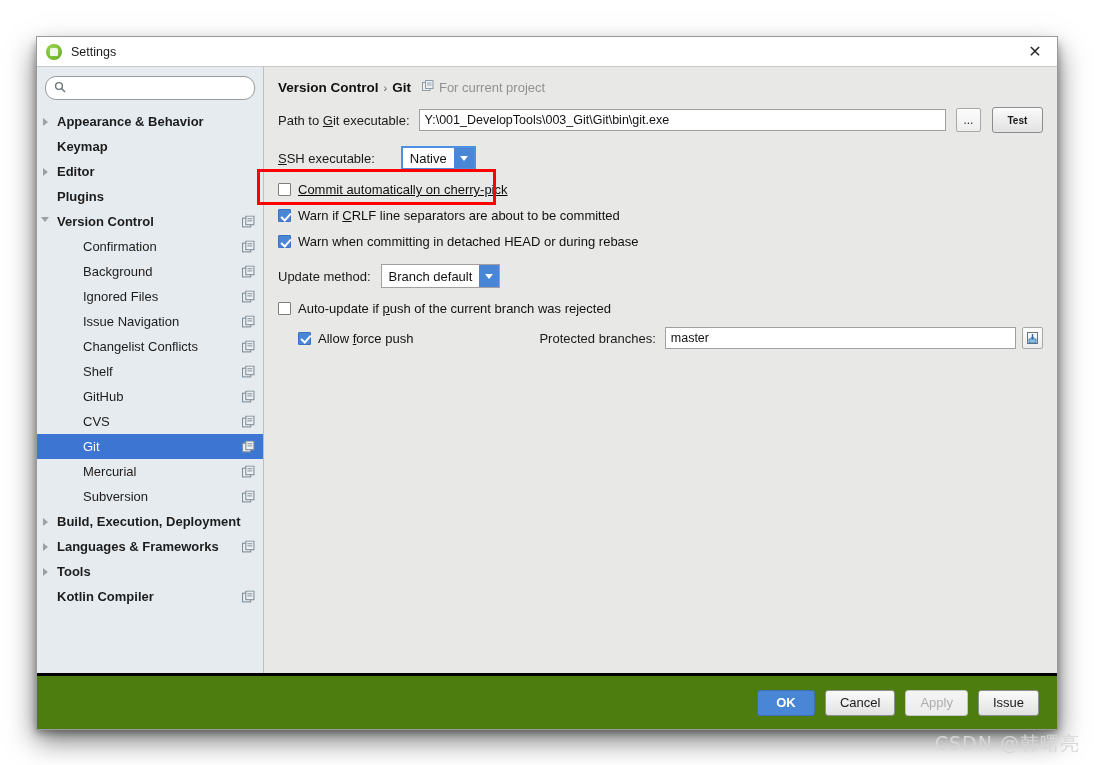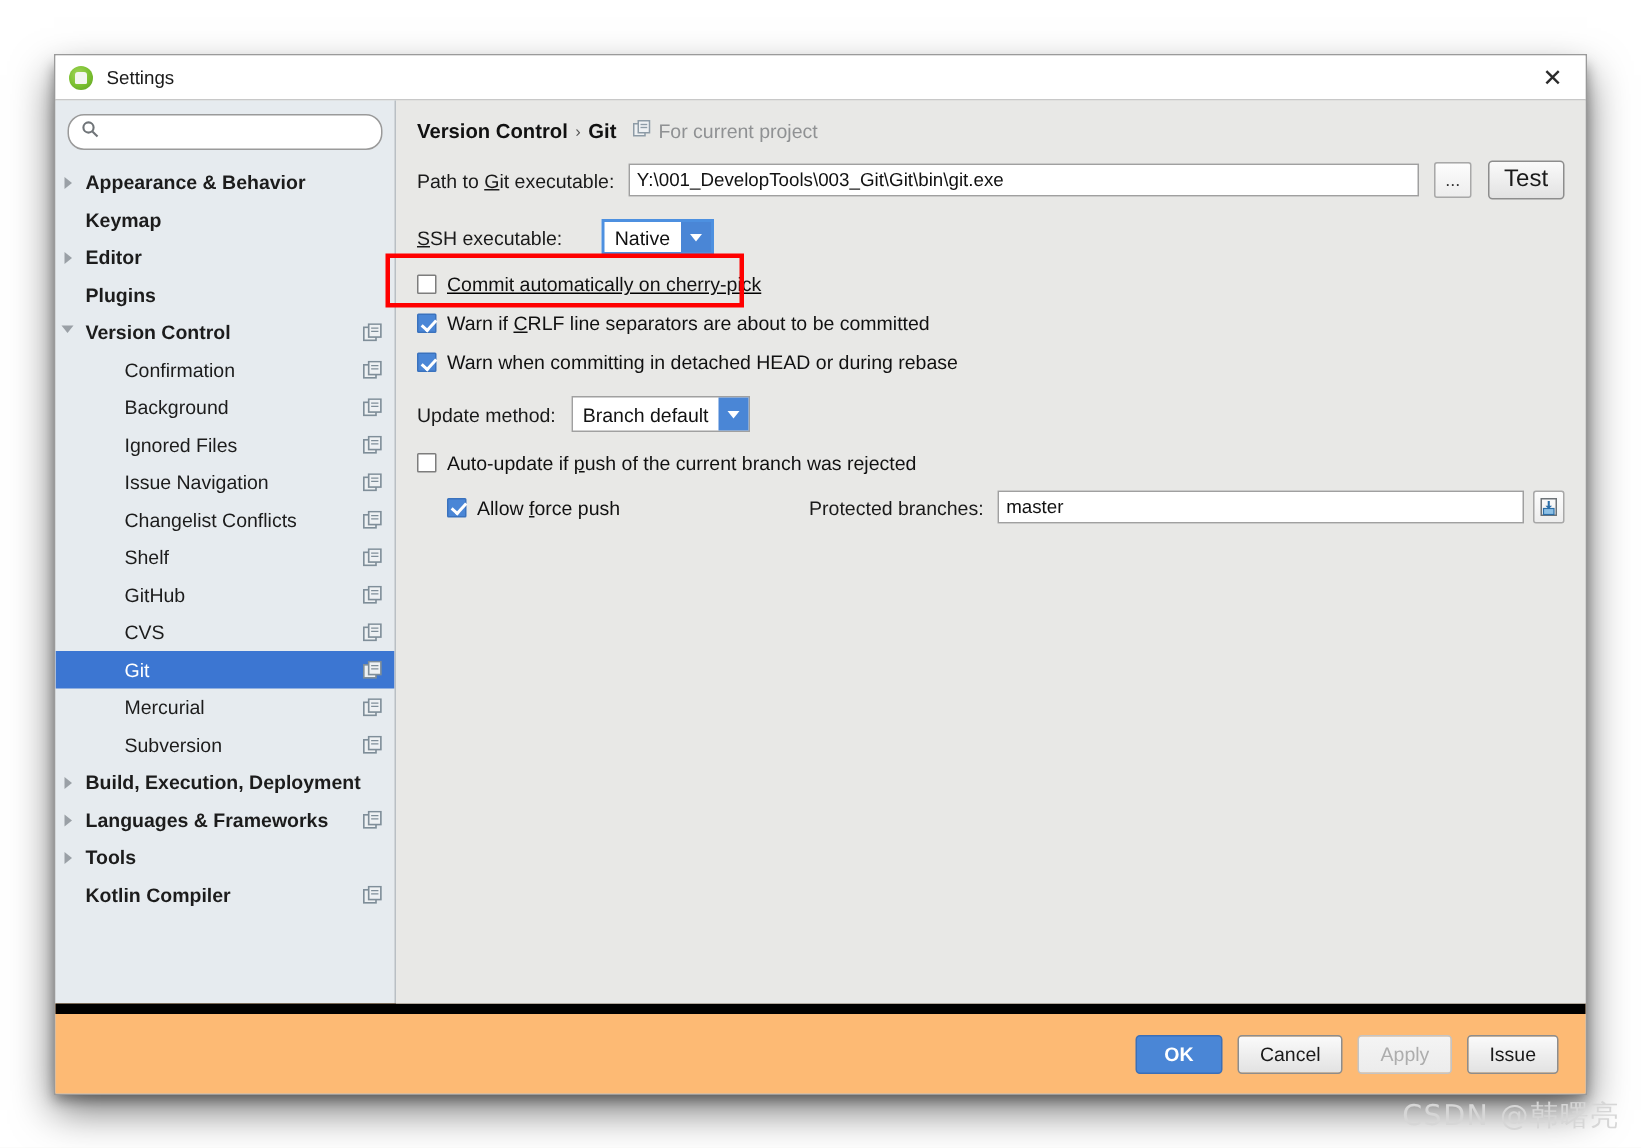--- a/index.html
+++ b/index.html
@@ -235,23 +235,24 @@
     box-sizing: border-box;
   }
   .test-btn {
     width: 54px; height: 26px;
     background: linear-gradient(#fafafa, #e2e2e2);
     border: 1px solid #8d8d8d;
     border-radius: 3px;
     display: flex;
     align-items: center;
     justify-content: center;
-    font-size: 16px;
+    font-size: 10px;
     color: #1a1a1a;
     box-sizing: border-box;
+    font-weight: bold;
   }
   
   .combo {
     height: 24px;
     background: #ffffff;
     border: 1px solid #a0a0a0;
     display: flex;
     align-items: stretch;
     box-sizing: border-box;
   }
@@ -317,22 +318,22 @@
   .redbox {
     position: absolute;
     border: 3px solid #ff0000;
     box-sizing: border-box;
     pointer-events: none;
   }
   
   .footer {
     height: 53px;
     flex: none;
-    border-top: 7px solid #000000;
-    background: #fdba74;
+    border-top: 3px solid #000000;
+    background: #4d7c0f;
     display: flex;
     align-items: center;
     justify-content: flex-end;
     padding-right: 18px;
     gap: 10px;
   }
   .btn {
     height: 26px;
     min-width: 58px;
     padding: 0 14px;

